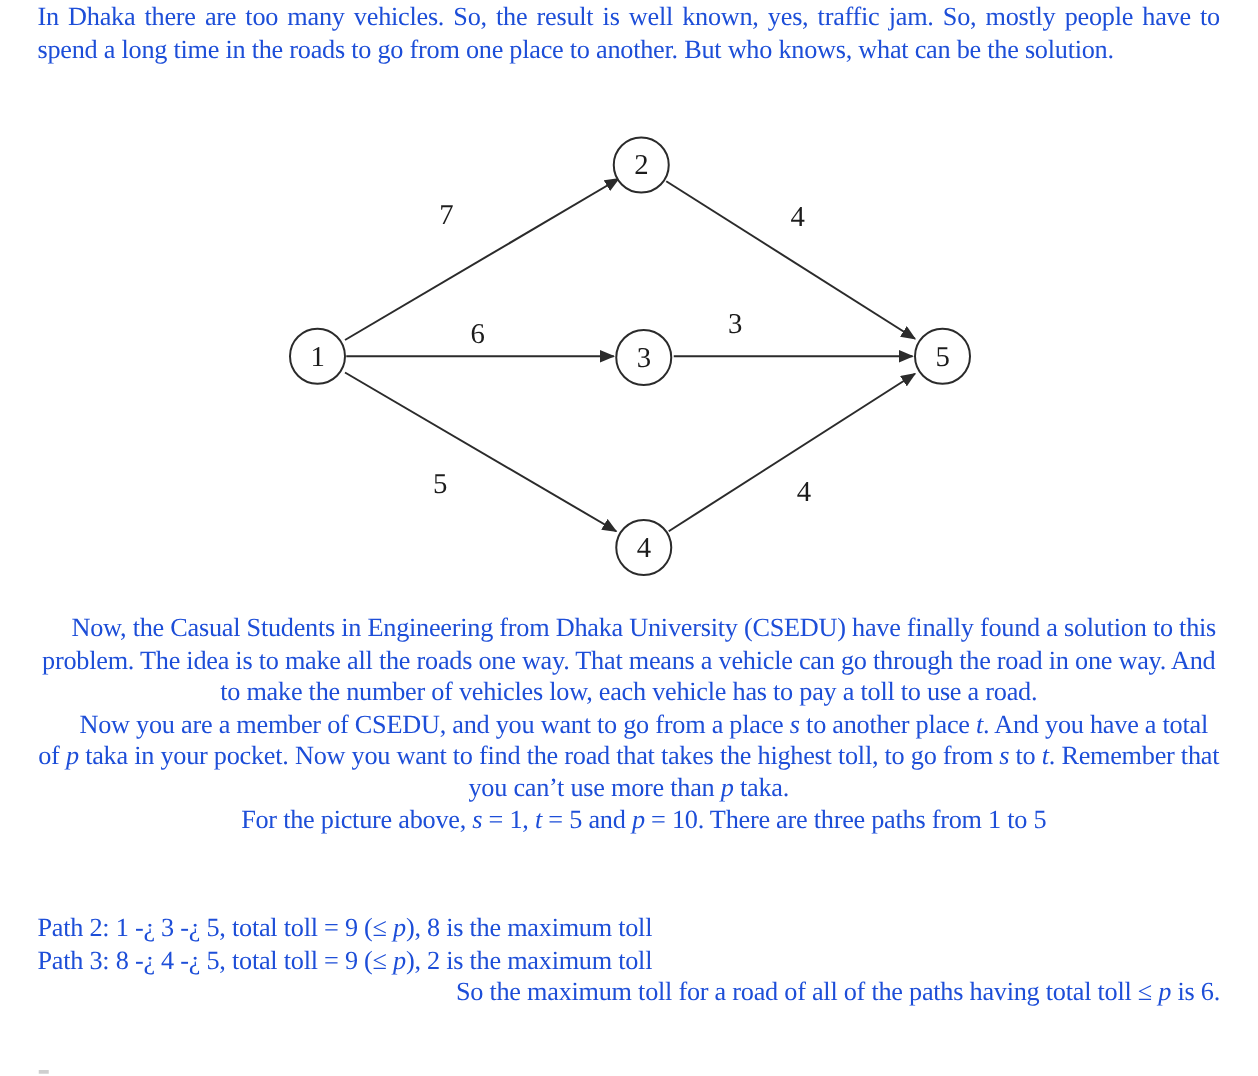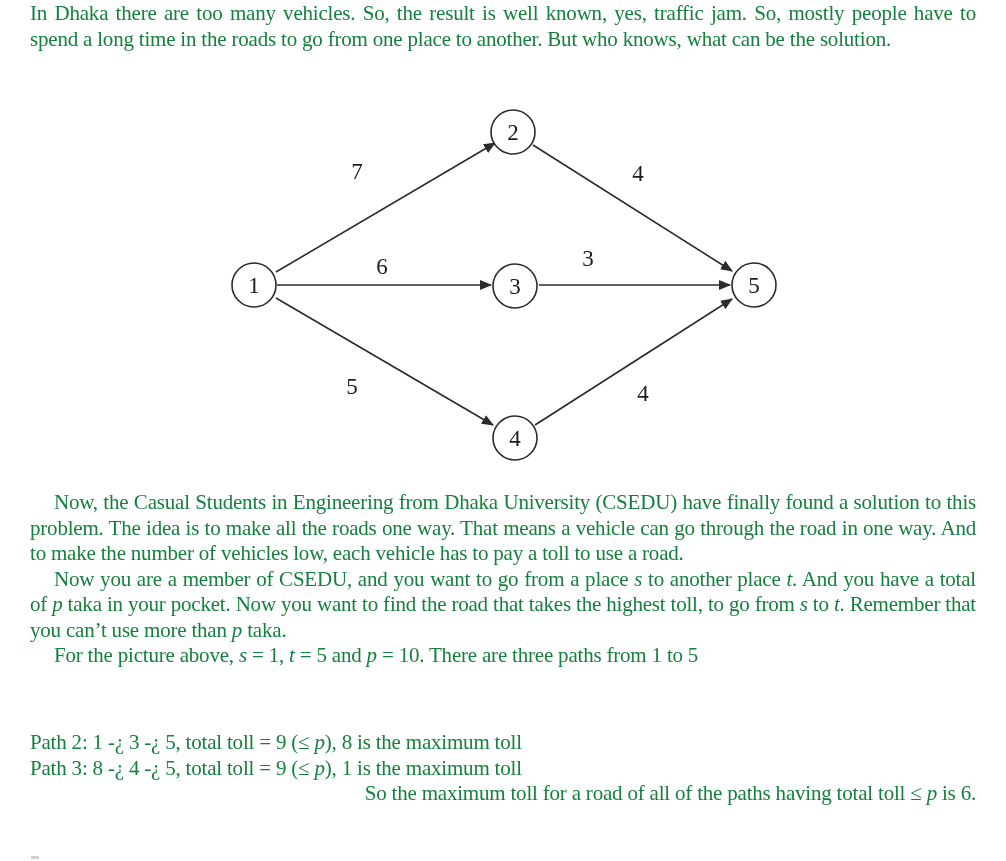--- a/index.html
+++ b/index.html
@@ -1,24 +1,24 @@
 <!DOCTYPE html>
 <html><head>
 <meta charset="utf-8">
 <style>
   html,body{margin:0;padding:0;background:#ffffff;}
   .page{
     position:relative;width:1006px;height:861px;background:#ffffff;overflow:hidden;
     font-family:"Liberation Serif","DejaVu Serif",serif;
-    font-size:21px;line-height:25.5px;color:#15803d;letter-spacing:-0.2px;
+    font-size:21px;line-height:25.5px;color:#1d4ed8;letter-spacing:-0.2px;
   }
   .block{position:absolute;left:30px;width:946px;}
   p{margin:0;padding:0;}
   .j{text-align:justify;}
-  .ind{text-indent:24px;}
+  .ind{text-indent:24px;text-align:center;}
   .conc{text-indent:30px;text-align:right;}
   i{font-style:italic;}
   .graph{position:absolute;left:200px;top:95px;width:600px;height:385px;}
   .graph line{stroke:#2b2b2b;stroke-width:1.6;}
   .graph circle{fill:#ffffff;stroke:#2b2b2b;stroke-width:1.6;}
   .graph text{font-family:"Liberation Serif","DejaVu Serif",serif;font-size:23px;fill:#1c1c1c;text-anchor:middle;}
   .smudge{position:absolute;left:31px;top:856px;width:8px;height:3px;background:#cfcfcf;}
 </style>
 </head>
 <body>
@@ -79,19 +79,19 @@
   </svg>
 
   <div class="block" style="top:490px;">
     <p class="j ind"><span>Now, the Casual Students in Engineering from Dhaka University (CSEDU) have finally found a solution to this problem. The idea is to make all the roads one way. That means a vehicle can go through the road in one way. And to make the number of vehicles low, each vehicle has to pay a toll to use a road.</span></p>
     <p class="j ind"><span>Now you are a member of CSEDU, and you want to go from a place </span><i>s</i><span> to another place </span><i>t</i><span>. And you have a total of </span><i>p</i><span> taka in your pocket. Now you want to find the road that takes the highest toll, to go from </span><i>s</i><span> to </span><i>t</i><span>. Remember that you can’t use more than </span><i>p</i><span> taka.</span></p>
     <p class="ind"><span>For the picture above, </span><i>s</i><span> = 1, </span><i>t</i><span> = 5 and </span><i>p</i><span> = 10. There are three paths from 1 to 5</span></p>
   </div>
 
   <div class="block" style="top:730px;">
     <p><span>Path 2: 1 -¿ 3 -¿ 5, total toll = 9 (≤ </span><i>p</i><span>), 8 is the maximum toll</span></p>
-    <p><span>Path 3: 8 -¿ 4 -¿ 5, total toll = 9 (≤ </span><i>p</i><span>), 1 is the maximum toll</span></p>
+    <p><span>Path 3: 8 -¿ 4 -¿ 5, total toll = 9 (≤ </span><i>p</i><span>), 2 is the maximum toll</span></p>
     <p class="conc"><span>So the maximum toll for a road of all of the paths having total toll ≤ </span><i>p</i><span> is 6.</span></p>
   </div>
 
   <div class="smudge"></div>
 
 </div>
 
 </body></html>

